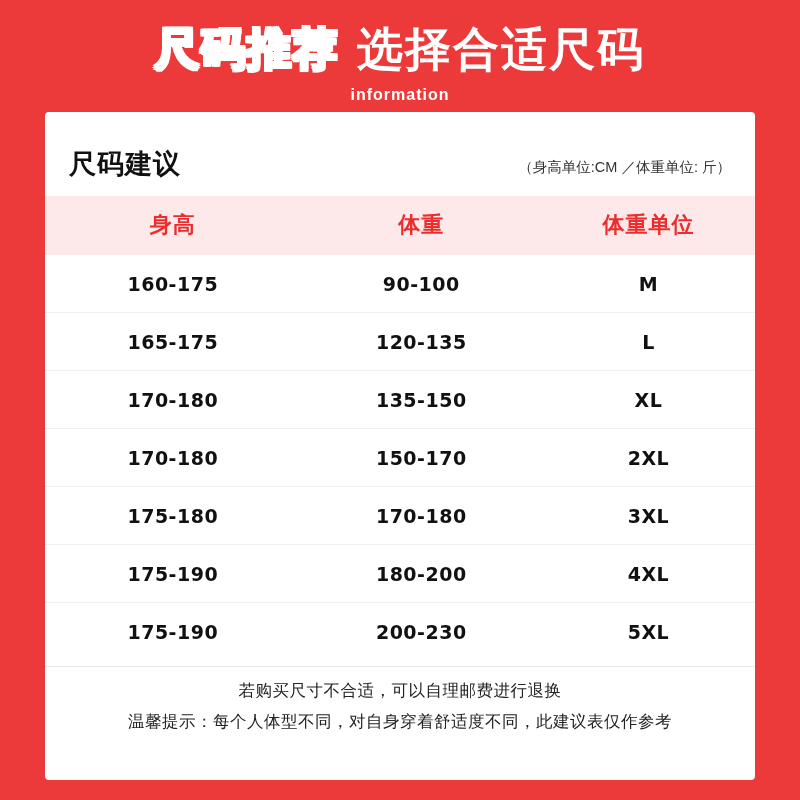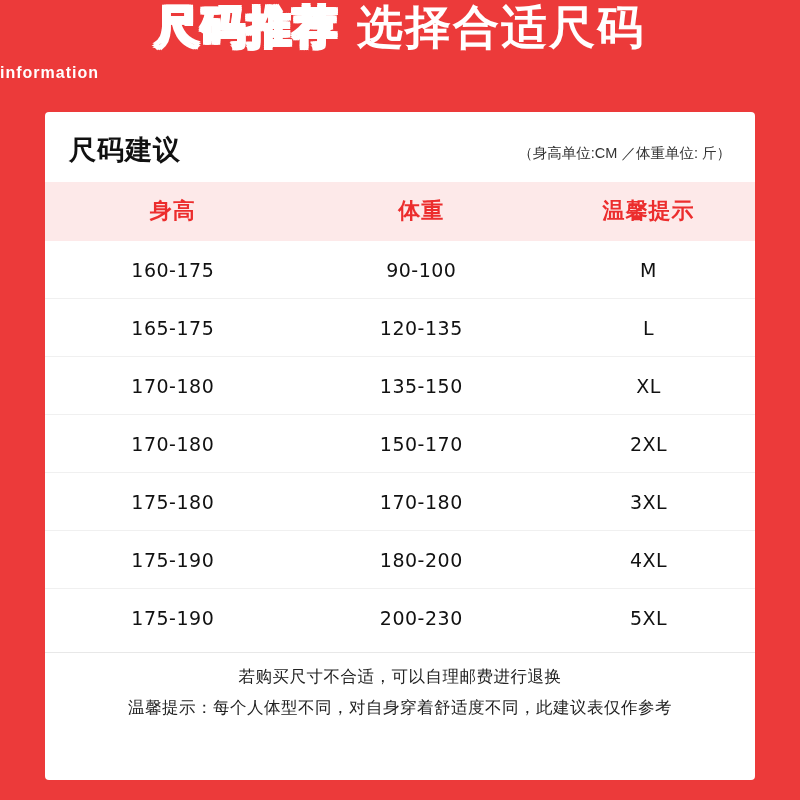--- a/index.html
+++ b/index.html
@@ -15,21 +15,22 @@
   }
   .page {
     position: relative;
     width: 800px;
     height: 800px;
     background: #ec3a3a;
     box-sizing: border-box;
   }
   
   .header {
-    padding-top: 4px;
+    padding-top: 26px;
+    text-align: center;
   }
   .header-titles {
     display: flex;
     align-items: center;
     justify-content: center;
     gap: 18px;
     line-height: 1;
   }
   .title-outline {
     font-size: 44px;
@@ -66,21 +67,21 @@
     background: #ffffff;
     border-radius: 4px;
     box-sizing: border-box;
     padding: 0;
     overflow: hidden;
   }
   .card-head {
     display: flex;
     align-items: flex-end;
     justify-content: space-between;
-    padding: 20px 24px 14px 24px;
+    padding: 34px 24px 14px 24px;
   }
   .card-title {
     font-size: 27px;
     font-weight: bold;
     color: #111111;
     letter-spacing: 1px;
   }
   .card-units {
     font-size: 14.5px;
     color: #333333;
@@ -95,21 +96,21 @@
     background: #fde9e9;
     color: #ec2d2d;
     font-size: 22px;
     font-weight: bold;
     padding: 14px 0 15px 0;
     letter-spacing: 1px;
     margin-top: 24px;
   }
   .table tbody td {
     font-size: 19px;
-    font-weight: normal;
+    font-weight: bold;
     color: #111111;
     text-align: center;
     padding: 18px 0 17px 0;
     border-bottom: 1px solid #f0f0f0;
     font-family: "DejaVu Sans", "Liberation Sans", sans-serif;
     letter-spacing: 0.5px;
   }
   .table tbody tr:last-child td {
     border-bottom: none;
   }
@@ -147,21 +148,21 @@
     <div class="card-head">
       <div class="card-title">尺码建议</div>
       <div class="card-units">（身高单位:CM ／体重单位: 斤）</div>
     </div>
 
     <table class="table">
       <thead>
         <tr>
           <th class="col-h">身高</th>
           <th class="col-w">体重</th>
-          <th class="col-s">温馨提示</th>
+          <th class="col-s">体重单位</th>
         </tr>
       </thead>
       <tbody>
         <tr>
           <td>160-175</td>
           <td>90-100</td>
           <td>M</td>
         </tr>
         <tr>
           <td>165-175</td>

